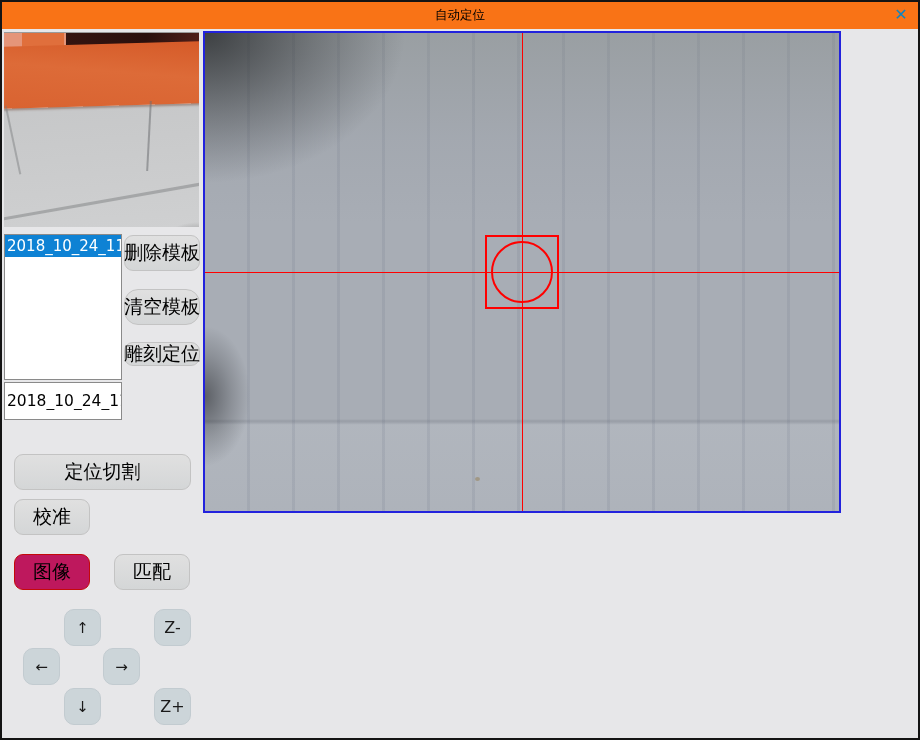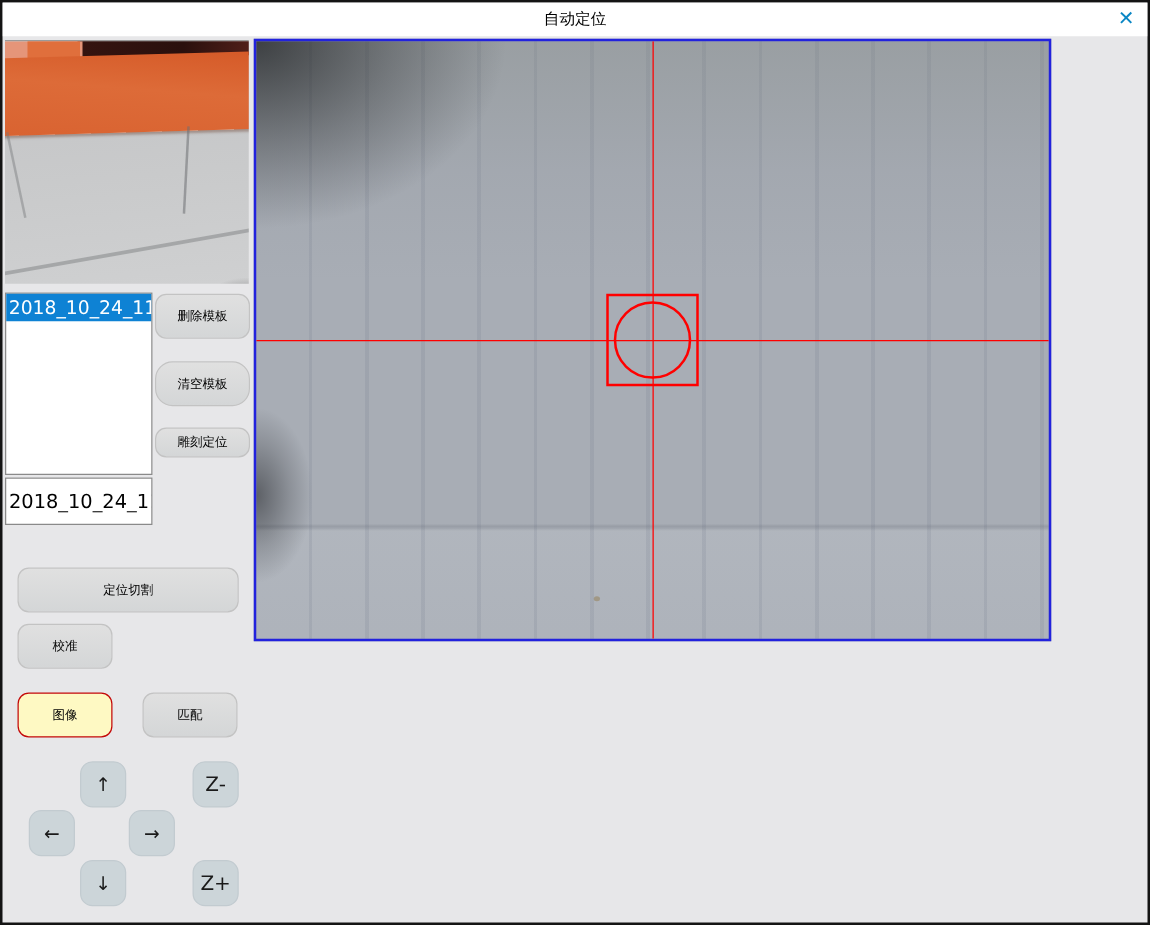--- a/index.html
+++ b/index.html
@@ -7,21 +7,21 @@
   body { font-family:"DejaVu Sans","Liberation Sans",sans-serif; }
 
   .window {
     position:relative; width:920px; height:740px;
     background:#e7e7e9; border:2px solid #141414; overflow:hidden;
   }
 
   
   .titlebar {
     position:absolute; left:0; top:0; right:0; height:27px;
-    background:#ffffff; display:flex; align-items:center; justify-content:center;
+    background:#f97316; display:flex; align-items:center; justify-content:center;
   }
   .titlebar .title { font-size:12.5px; color:#000; }
   .close-btn {
     position:absolute; right:7px; top:3px; width:20px; height:20px;
     color:#0a86c4; font-size:16px; font-weight:700; line-height:20px;
     text-align:center; cursor:pointer;
   }
 
   
   .thumbnail {
@@ -66,31 +66,31 @@
     background:#fff; border:1px solid #8a8a8a; font-size:15.5px;
     padding-left:2px; color:#000;
     font-family:"DejaVu Sans","Liberation Sans",sans-serif;
   }
 
   
   .btn {
     position:absolute; display:flex; align-items:center; justify-content:center;
     background:linear-gradient(#e0e0e0,#d4d6d7);
     border:1px solid #c3c3c3; border-radius:9px;
-    font-size:10px; color:#000; cursor:pointer; white-space:nowrap;
+    font-size:19px; color:#000; cursor:pointer; white-space:nowrap;
   }
   .btn-delete  { left:122px; top:233px; width:76px; height:36px; }
   .btn-clear   { left:122px; top:287px; width:76px; height:36px;border-radius:14px; }
   .btn-engrave { left:122px; top:340px; width:76px; height:24px; }
   .btn-add     { left:122px; top:380px; width:76px; height:36px; }
   .btn-poscut    { left:12px;  top:452px; width:177px; height:36px; }
   .btn-calibrate { left:12px;  top:497px; width:76px;  height:36px; }
   .btn-settings  { left:112px; top:497px; width:76px;  height:36px; }
   .btn-image     { left:12px;  top:552px; width:76px;  height:36px;
-                   background:#fef9c3; border-color:#c40909; }
+                   background:#be185d; border-color:#c40909; }
   .btn-match     { left:112px; top:552px; width:76px;  height:36px; }
 
   .jog {
     position:absolute; width:37px; height:37px;
     background:#ccd5d9; border:1px solid #c2cbd0; border-radius:10px;
     display:flex; align-items:center; justify-content:center;
     font-size:15px; color:#1a1a1a; cursor:pointer;
   }
   .jog-up     { left:62px;  top:607px; }
   .jog-zminus { left:152px; top:607px; font-size:16px; }

